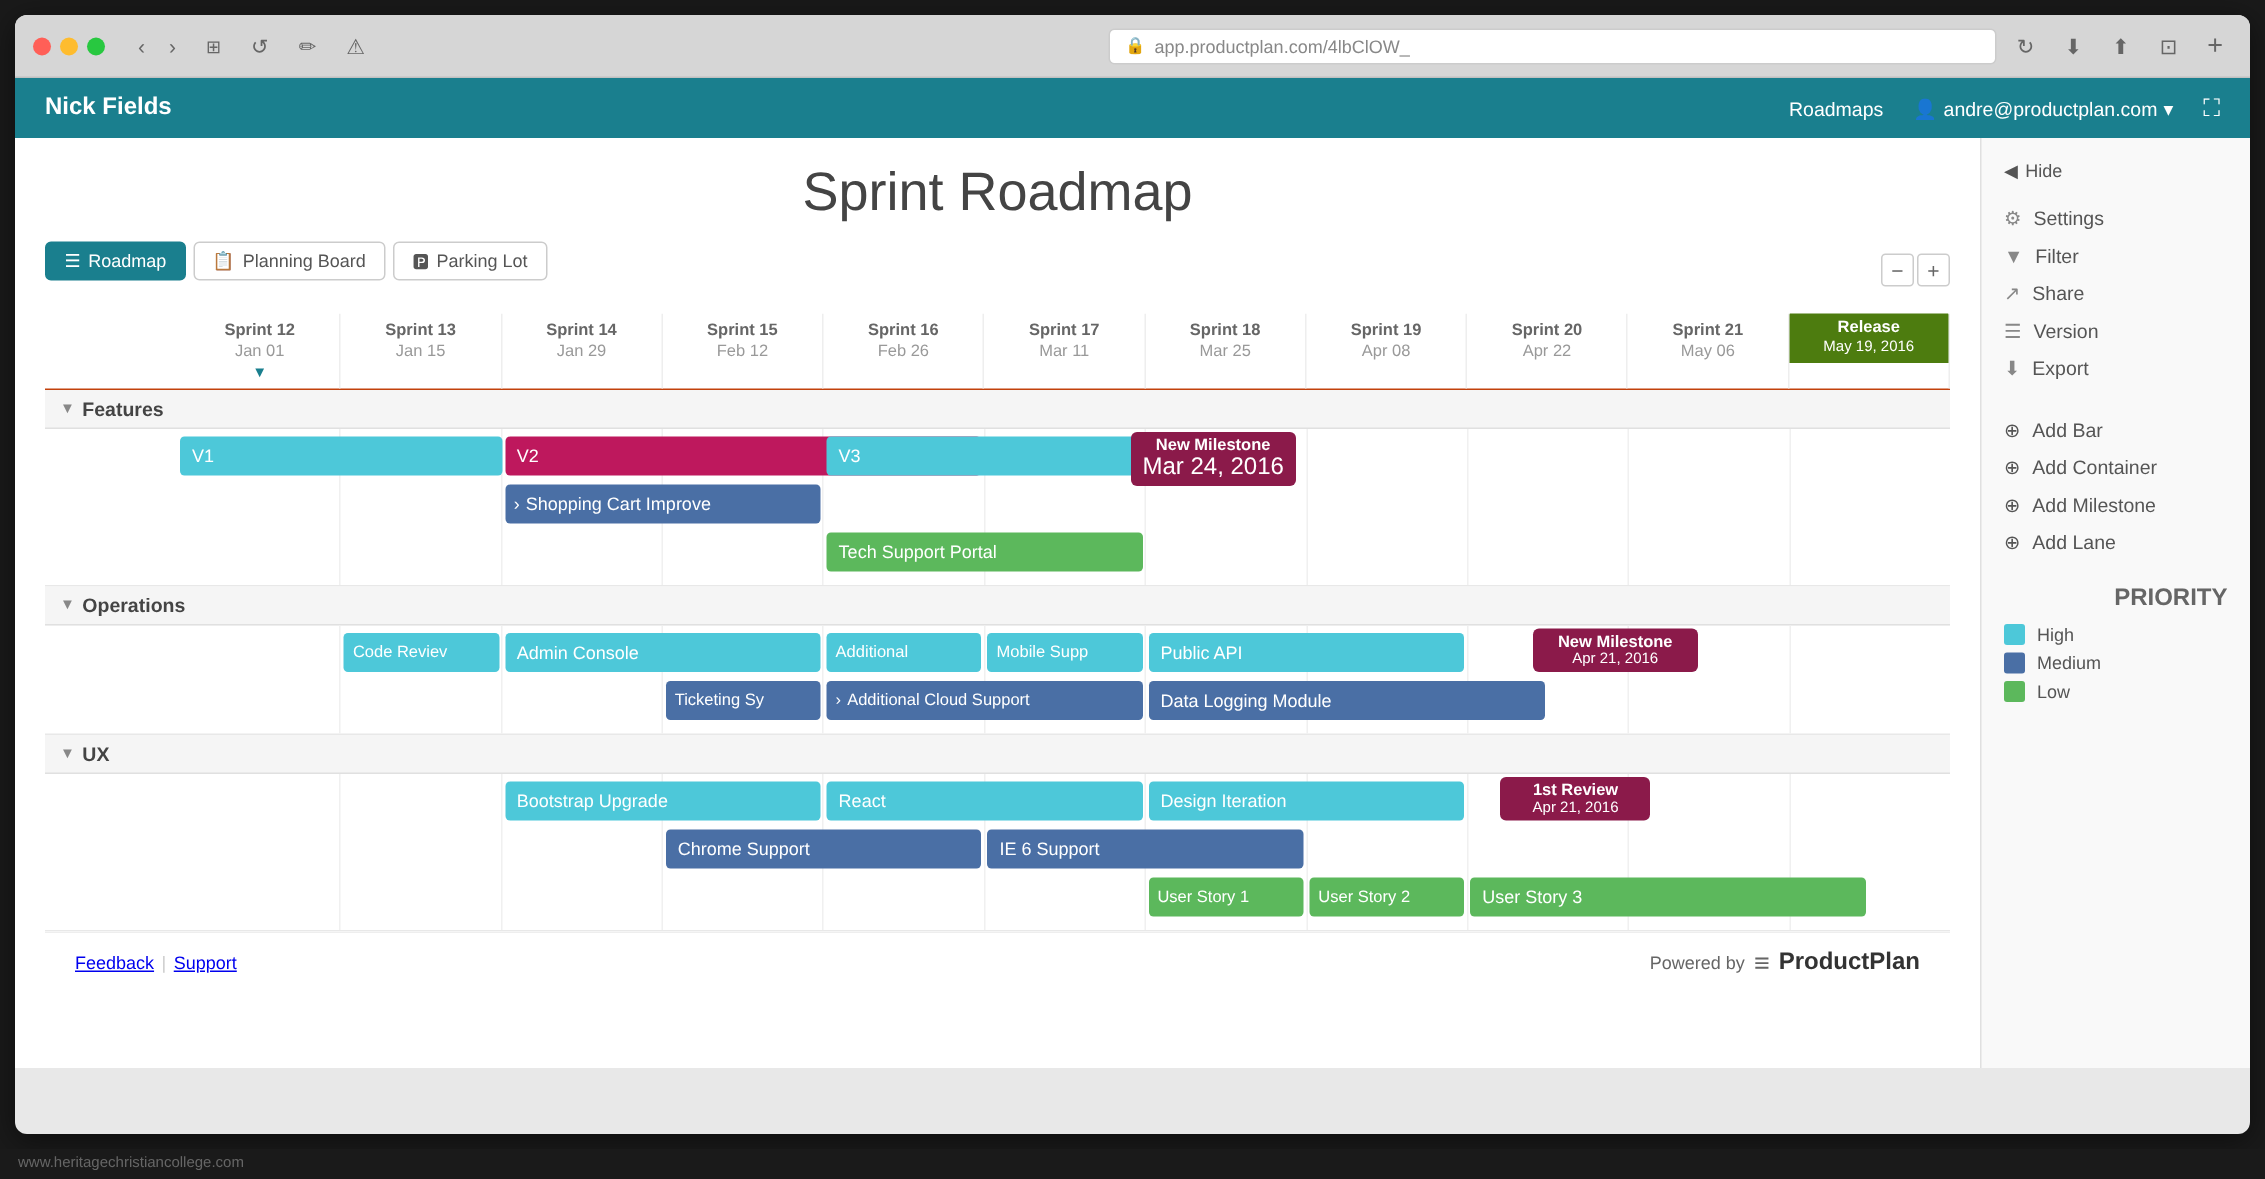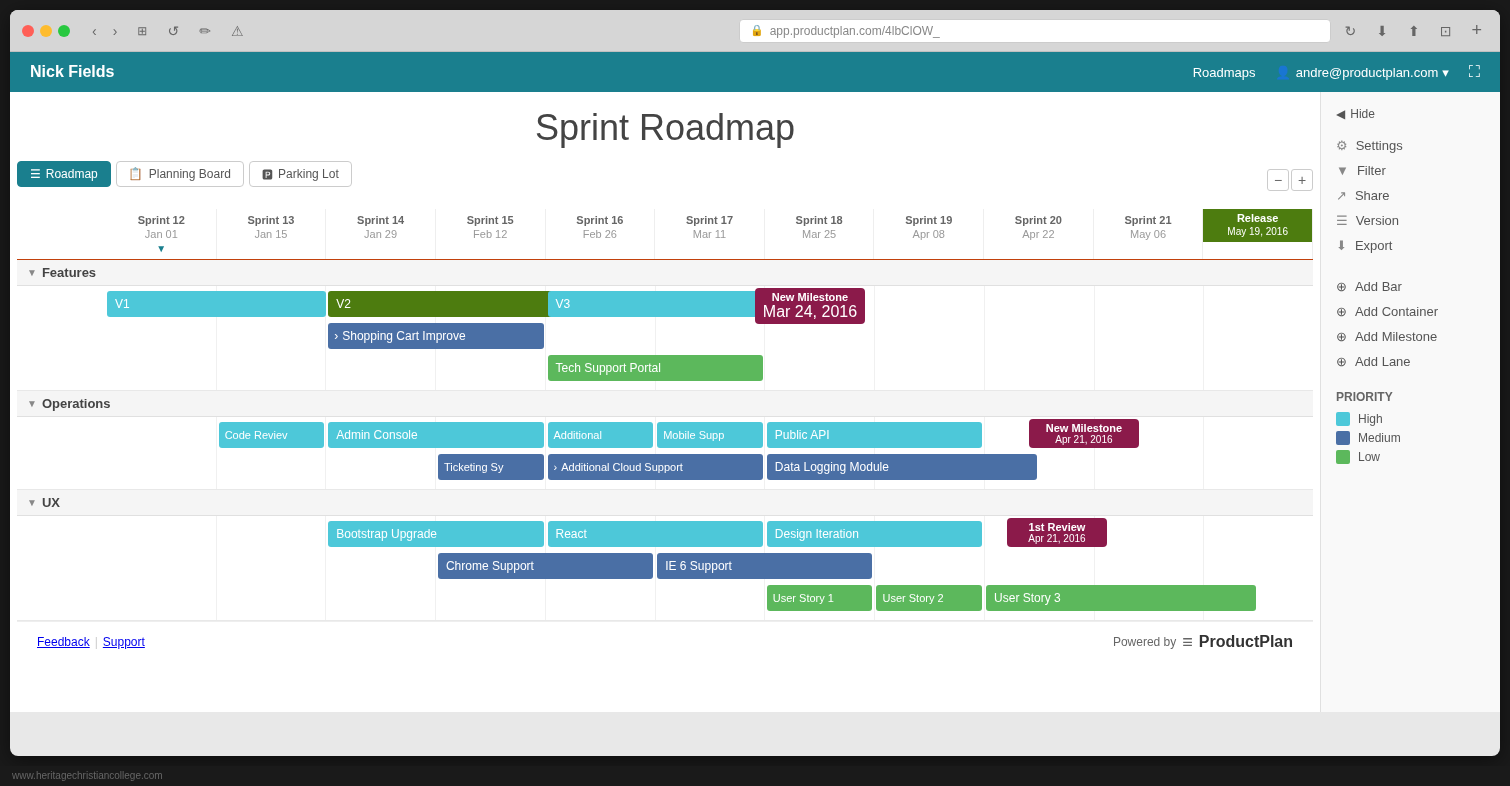--- a/index.html
+++ b/index.html
@@ -19,21 +19,21 @@
     .address-bar span { color: #888; }
     .toolbar-actions { display: flex; gap: 8px; color: #666; font-size: 14px; }
 
     
     .app-header { background: #1a7f8e; color: white; padding: 0 20px; height: 40px; display: flex; align-items: center; justify-content: space-between; }
     .app-header .logo { font-weight: bold; font-size: 16px; }
     .app-header .nav-links { display: flex; gap: 20px; font-size: 13px; align-items: center; }
 
     
     .main-content { background: white; display: flex; }
-    .roadmap-area { flex: 1; padding: 15px 7px; overflow: hidden; }
+    .roadmap-area { flex: 1; padding: 15px 20px; overflow: hidden; }
     .sidebar-panel { width: 180px; background: #f9f9f9; border-left: 1px solid #e0e0e0; padding: 15px; font-size: 13px; }
 
     
     .page-title { text-align: center; font-size: 36px; font-weight: 300; color: #444; margin-bottom: 12px; }
 
     
     .tabs { display: flex; gap: 5px; margin-bottom: 12px; }
     .tab { padding: 5px 12px; border: 1px solid #ccc; border-radius: 4px; font-size: 12px; cursor: pointer; display: flex; align-items: center; gap: 5px; color: #555; background: white; }
     .tab.active { background: #1a7f8e; color: white; border-color: #1a7f8e; }
     .zoom-controls { margin-left: auto; display: flex; gap: 2px; }
@@ -47,21 +47,21 @@
 
     
     .lane { border-bottom: 1px solid #e8e8e8; }
 
     
     .sidebar-section { margin-bottom: 16px; }
     .sidebar-item { display: flex; align-items: center; gap: 8px; padding: 5px 0; font-size: 13px; color: #555; cursor: pointer; }
     .sidebar-icon { font-size: 13px; color: #888; }
     .hide-btn { display: flex; align-items: center; gap: 5px; font-size: 12px; color: #555; cursor: pointer; margin-bottom: 12px; }
     .priority-section { margin-top: 16px; }
-    .priority-title { font-size: 12px; font-weight: 600; color: #666; margin-bottom: 8px; text-transform: uppercase; }
+    .priority-title { font-size: 16px; font-weight: 600; color: #666; margin-bottom: 8px; text-transform: uppercase; text-align: right; }
     .priority-item { display: flex; align-items: center; gap: 8px; margin-bottom: 5px; font-size: 12px; color: #555; }
     .priority-dot { width: 14px; height: 14px; border-radius: 2px; }
 
     
     .footer { background: white; border-top: 1px solid #eee; padding: 10px 20px; display: flex; align-items: center; justify-content: space-between; font-size: 12px; }
     .footer-links { display: flex; gap: 5px; color: #1a7f8e; }
     .footer-links span { color: #ccc; }
     .footer-brand { display: flex; align-items: center; gap: 6px; color: #666; }
     .brand-logo { font-weight: bold; font-size: 16px; color: #333; }
 
@@ -237,21 +237,21 @@
                   <div style="flex:1; border-right:1px solid #f0f0f0;"></div>
                   <div style="flex:1;"></div>
               </div>
 
               <div style="display:flex; align-items:center; height:28px; margin-bottom:4px; position:relative;">
                 <div style="width:90px;"></div>
                 <div style="flex:1; position:relative; height:26px;">
                   <div style="position:absolute; left:0; width:calc(2/11 * 100%); height:26px; background:#4dc8d9; border-radius:3px; display:flex; align-items:center; padding:0 8px; color:white; font-size:12px; font-weight:500;">
                     <span>V1</span>
                   </div>
-                  <div style="position:absolute; left:calc(2/11 * 100% + 2px); width:calc(3/11 * 100% - 4px); height:26px; background:#4d7c0f; border-radius:3px; display:flex; align-items:center; padding:0 8px; color:white; font-size:12px; font-weight:500;">
+                  <div style="position:absolute; left:calc(2/11 * 100% + 2px); width:calc(3/11 * 100% - 4px); height:26px; background:#be185d; border-radius:3px; display:flex; align-items:center; padding:0 8px; color:white; font-size:12px; font-weight:500;">
                     <span>V2</span>
                   </div>
                   <div style="position:absolute; left:calc(4/11 * 100% + 2px); width:calc(2/11 * 100% - 4px); height:26px; background:#4dc8d9; border-radius:3px; display:flex; align-items:center; padding:0 8px; color:white; font-size:12px; font-weight:500;">
                     <span>V3</span>
                   </div>
                 </div>
               </div>
 
               <div style="display:flex; align-items:center; height:28px; margin-bottom:4px; position:relative;">
                 <div style="width:90px;"></div>

